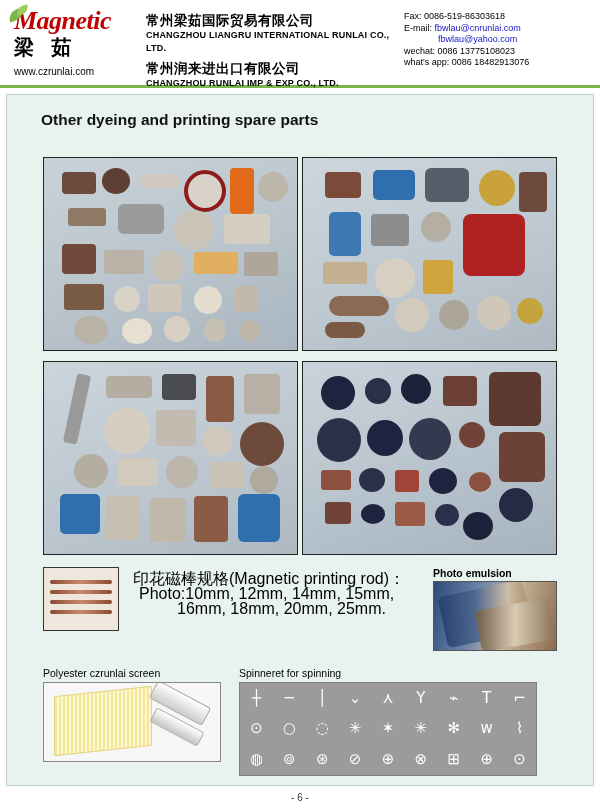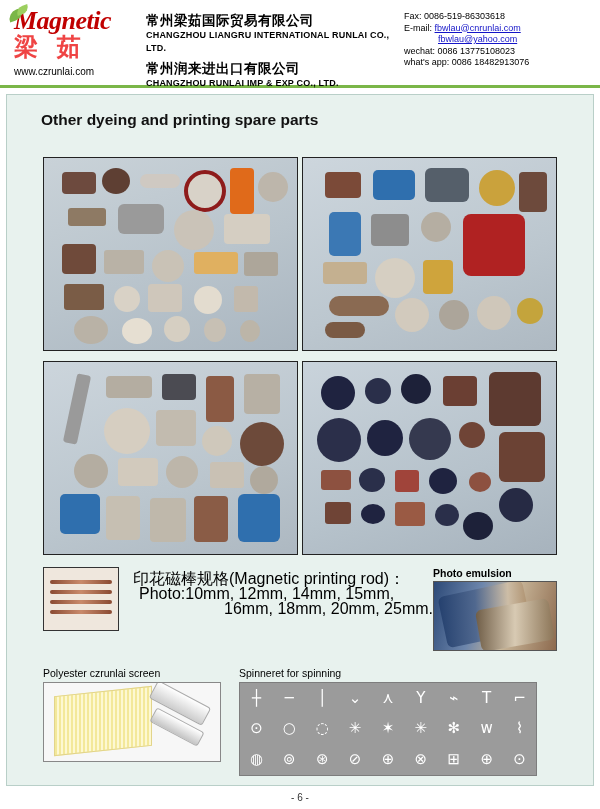--- a/index.html
+++ b/index.html
@@ -27,21 +27,21 @@
   }
   .logo-block{width:132px;flex:0 0 132px;}
   .logo-word{
     font-family:"Liberation Serif", serif;
     font-size:26px;font-weight:bold;font-style:italic;
     color:#c00000;letter-spacing:-0.5px;
     line-height:26px;
     margin-top:2px;
   }
   .logo-cn{
-    font-size:24px;font-weight:bold;color:#ef4444;
+    font-size:20px;font-weight:bold;color:#000000;
     letter-spacing:6px;margin-top:2px;line-height:22px;
   }
   .logo-url{
     font-size:10px;color:#000;margin-top:8px;
   }
   .leaf{
     position:absolute;left:8px;top:10px;
     width:16px;height:10px;
     background:#7ab648;
     border-radius:10px 0 10px 0;
@@ -55,21 +55,21 @@
   }
   .en-name{
     font-size:9px;font-weight:bold;color:#000;line-height:13px;
     letter-spacing:0.2px;
   }
   .gap{height:5px;}
   .contact-block{
     flex:1;padding-top:5px;padding-left:8px;
     font-size:9px;line-height:11.5px;color:#000;
   }
-  .contact-block a,.contact-block .mail{color:#1414c8;text-decoration:underline;}
+  .contact-block a,.contact-block .mail{color:#1414c8;}
   .contact-indent{padding-left:34px;}
   
   .content{
     position:relative;
     margin:6px 6px 0 6px;
     height:692px;
     background:#e8f2ee;
     border:1px solid #b9cfc8;
     box-sizing:border-box;
     padding:8px 14px;
@@ -107,21 +107,21 @@
   }
   .rod{
     position:absolute;left:6px;height:4px;width:62px;border-radius:2px;
     background:linear-gradient(90deg,#8a4a32,#c98a6b,#8a4a32);
   }
   .rod-text{
     flex:1;padding-left:14px;font-size:16px;color:#000;line-height:15px;
     padding-top:4px;
   }
   .rod-text .l2{padding-left:6px;}
-  .rod-text .l3{padding-left:44px;text-align:right;}
+  .rod-text .l3{padding-left:44px;}
   .emulsion{
     flex:0 0 122px;text-align:left;
   }
   .emulsion .cap{font-size:10.5px;font-weight:bold;color:#000;margin-bottom:2px;}
   .emulsion-img{
     width:122px;height:68px;border:1px solid #555;
     background:linear-gradient(105deg,#2d4a78 0%,#6d86ac 35%,#c9b79a 60%,#8d6a4e 100%);
     position:relative;overflow:hidden;
   }
   .emulsion-img .tube{

